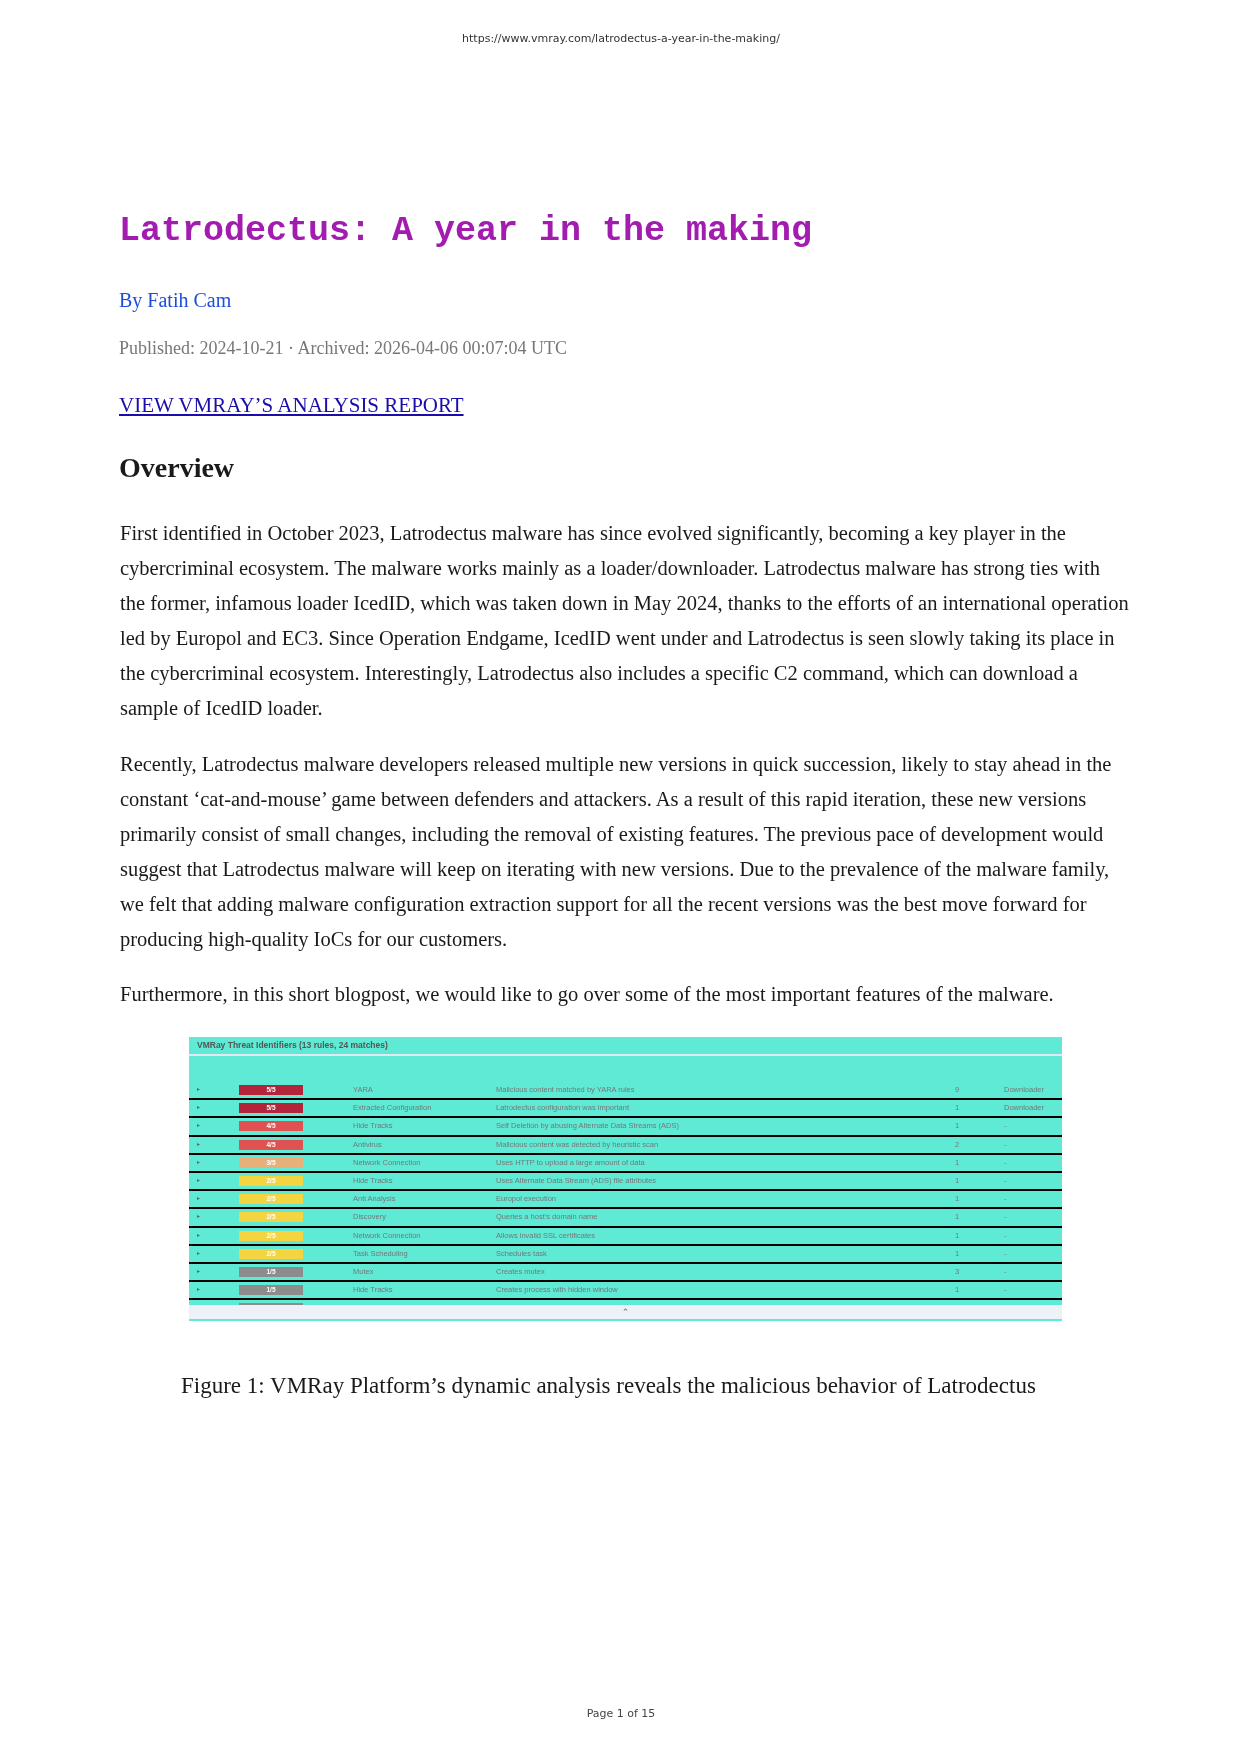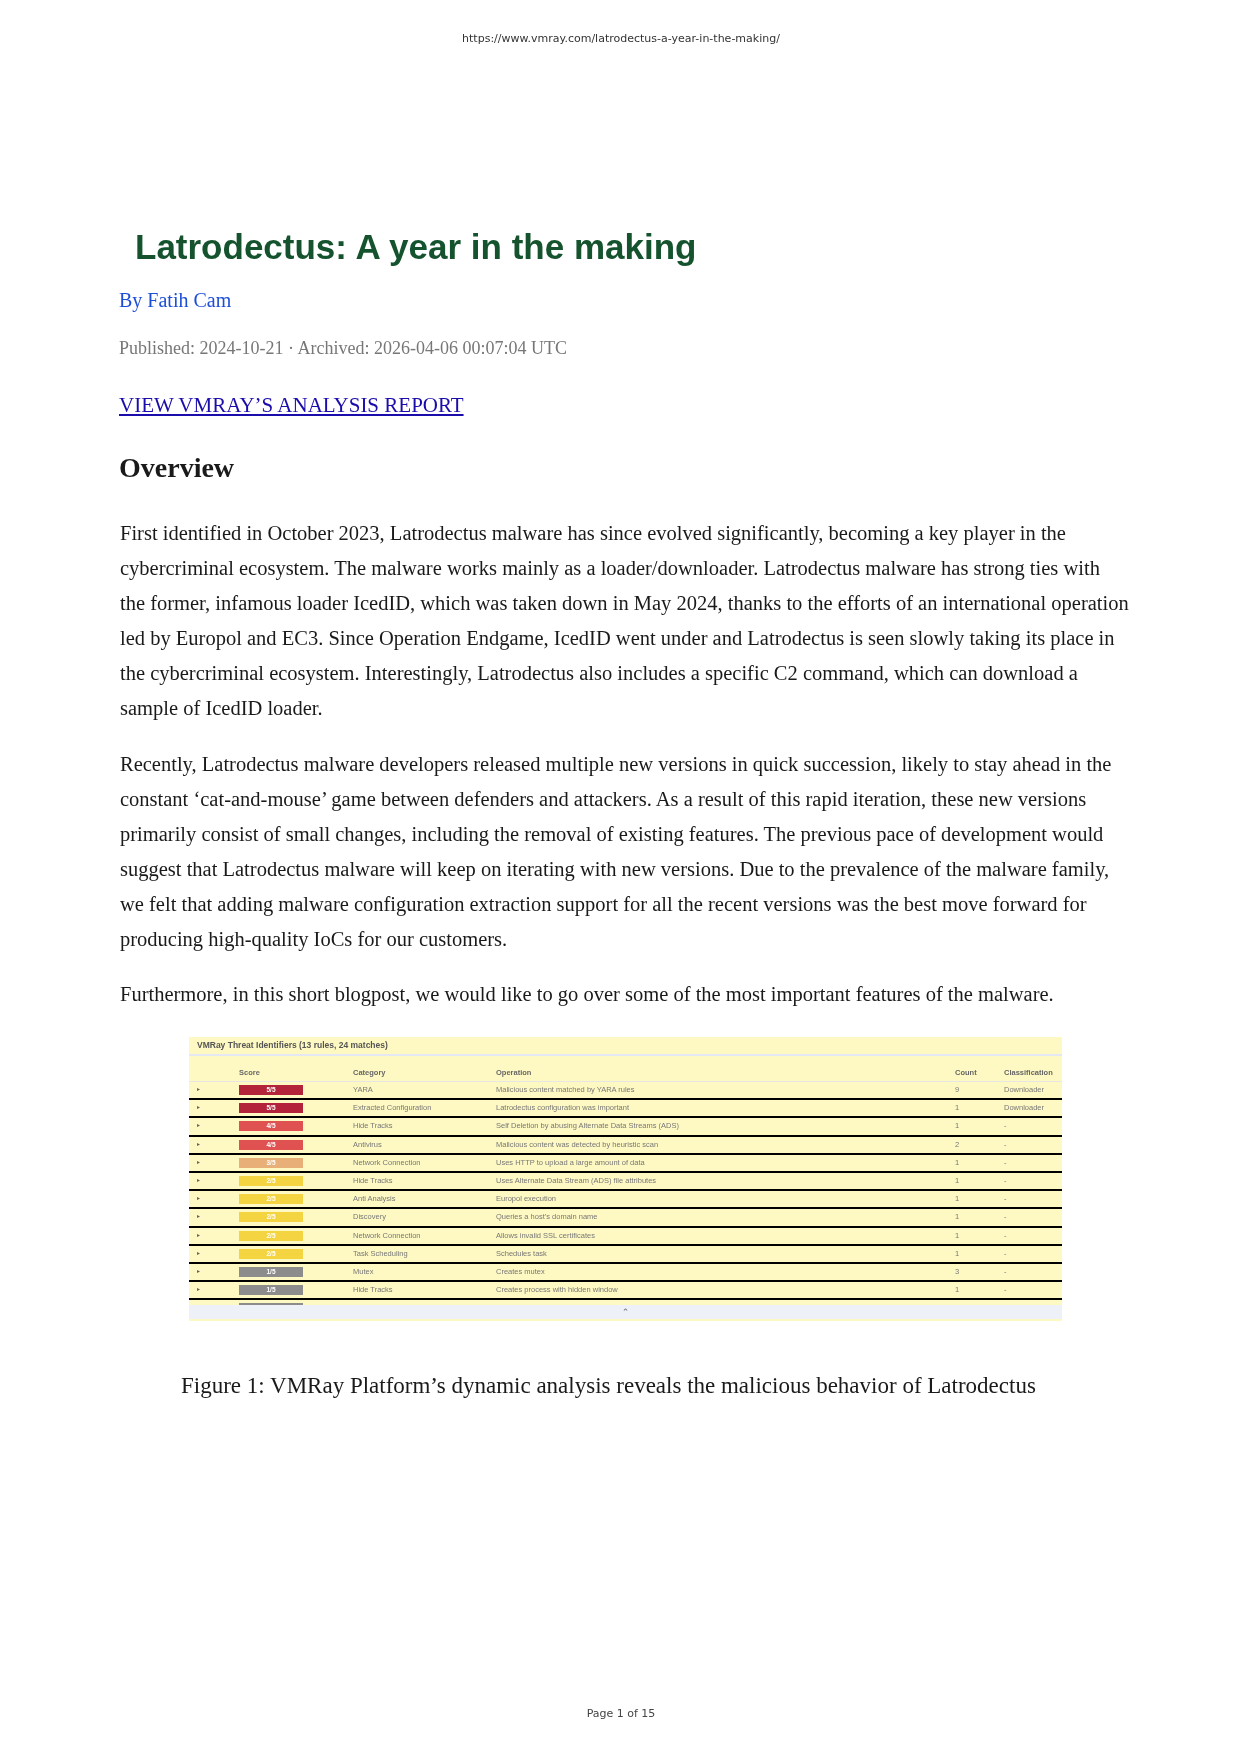--- a/index.html
+++ b/index.html
@@ -3,22 +3,22 @@
   <meta charset="utf-8">
   <style>
     html, body { margin: 0; padding: 0; background: #ffffff; }
     body { width: 1242px; height: 1756px; position: relative; overflow: hidden; }
     .page-url {
       position: absolute; top: 32px; left: 0; width: 1242px; text-align: center;
       font-family: "DejaVu Sans", sans-serif; font-size: 11px; color: #333;
     }
     .content { position: absolute; left: 119px; top: 0; width: 1010px; }
     .title {
-      position: absolute; top: 211px; left: 0; margin: 16px;
-      font-family: Liberation Sans, sans-serif; font-weight: bold; font-size: 35px; color: #14532d;
+      position: absolute; top: 211px; left: 0; margin: 0;
+      font-family: Liberation Mono, monospace; font-weight: bold; font-size: 35px; color: #a21caf;
       white-space: nowrap;
     }
     .byline {
       position: absolute; top: 289px; left: 0;
       font-family: "Liberation Serif", serif; font-size: 20px; color: #1d4ed8;
     }
     .meta {
       position: absolute; top: 338px; left: 0;
       font-family: "Liberation Serif", serif; font-size: 18px; color: #777;
       white-space: nowrap;
@@ -36,21 +36,21 @@
       position: absolute; left: 0; width: 1010px; margin: 1px;
       font-family: "Liberation Serif", serif; font-size: 20.5px; line-height: 35px; color: #1a1a1a;
     }
     .p1 { top: 515px; }
     .p2 { top: 746px; }
     .p3 { top: 976px; }
 
     
     .figure {
       position: absolute; left: 189px; top: 1037px; width: 873px; height: 284px;
-      font-family: "Liberation Sans", sans-serif; background: #fef9c3;
+      font-family: "Liberation Sans", sans-serif; background: #5eead4;
     }
     .fig-title {
       position: absolute; left: 8px; top: 3px; font-size: 8.5px; font-weight: bold; color: #555;
     }
     .fig-title-rule {
       position: absolute; left: 0; top: 17px; width: 873px; height: 2px; background: #e4e8f2;
     }
     .thead {
       position: absolute; left: 0; top: 27px; width: 873px; height: 17px;
       border-bottom: 1px solid #e6e6e6; font-size: 7.5px; font-weight: bold; color: #666;
@@ -100,27 +100,20 @@
   <a class="report-link">VIEW VMRAY’S ANALYSIS REPORT</a>
   <h2 class="section-heading">Overview</h2>
   <p class="para p1">First identified in October 2023, Latrodectus malware has since evolved significantly, becoming a key player in the cybercriminal ecosystem. The malware works mainly as a loader/downloader. Latrodectus malware has strong ties with the former, infamous loader IcedID, which was taken down in May 2024, thanks to the efforts of an international operation led by Europol and EC3. Since Operation Endgame, IcedID went under and Latrodectus is seen slowly taking its place in the cybercriminal ecosystem. Interestingly, Latrodectus also includes a specific C2 command, which can download a sample of IcedID loader.</p>
   <p class="para p2">Recently, Latrodectus malware developers released multiple new versions in quick succession, likely to stay ahead in the constant ‘cat-and-mouse’ game between defenders and attackers. As a result of this rapid iteration, these new versions primarily consist of small changes, including the removal of existing features. The previous pace of development would suggest that Latrodectus malware will keep on iterating with new versions. Due to the prevalence of the malware family, we felt that adding malware configuration extraction support for all the recent versions was the best move forward for producing high-quality IoCs for our customers.</p>
   <p class="para p3">Furthermore, in this short blogpost, we would like to go over some of the most important features of the malware.</p>
 </div>
 
 <div class="figure">
   <div class="fig-title">VMRay Threat Identifiers (13 rules, 24 matches)</div>
   <div class="fig-title-rule"></div>
-  <div class="thead">
-    <span class="col c-score">Score</span>
-    <span class="col c-cat">Category</span>
-    <span class="col c-op">Operation</span>
-    <span class="col c-count">Count</span>
-    <span class="col c-class">Classification</span>
-  </div>
   <div class="rows" id="fig-rows">
       <div class="row">
         <span class="col c-arrow">▸</span>
         <span class="badge" style="background: rgb(179, 36, 59);">5/5</span>
         <span class="col c-cat">YARA</span>
         <span class="col c-op">Malicious content matched by YARA rules</span>
         <span class="col c-count">9</span>
         <span class="col c-class">Downloader</span>
       </div>
       <div class="row">

